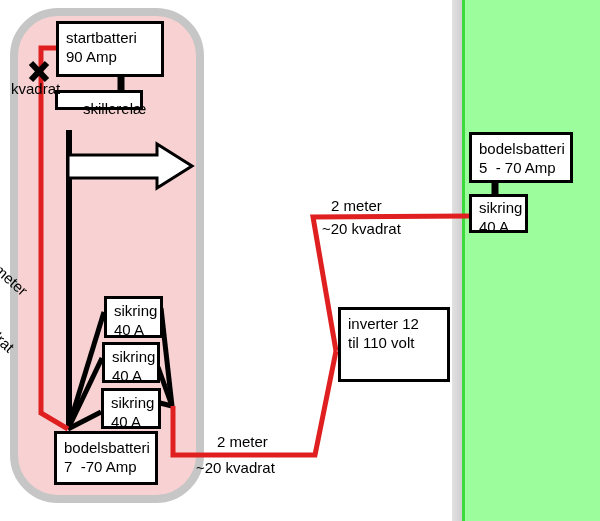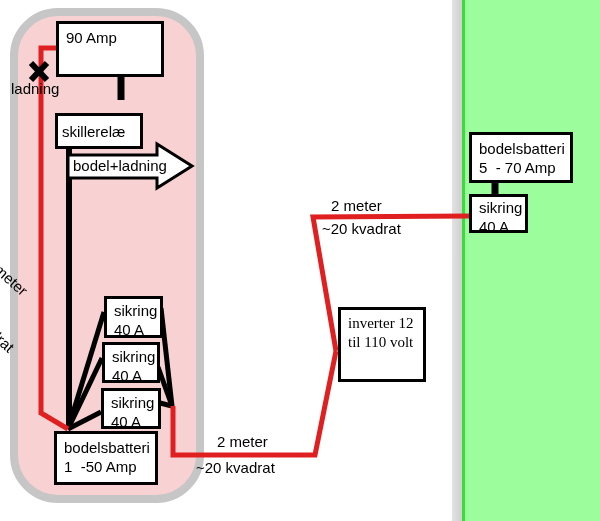--- a/index.html
+++ b/index.html
@@ -68,65 +68,65 @@
 
     <g>
       <line class="wire-black" x1="31" y1="63" x2="47" y2="80" stroke-width="6"></line>
       <line class="wire-black" x1="47" y1="63" x2="31" y2="80" stroke-width="6"></line>
     </g>
 
     <polygon class="arrow-shape" points="68,155 157,155 157,144 192,166 157,188 157,178 68,178"></polygon>
   </svg>
 
   <div class="box" style="left:56px;top:21px;width:108px;height:56px;">
+    <div class="ln">startbatteri</div>
     <div class="ln">90 Amp</div>
   </div>
 
-  <div class="box" style="left:55px;top:113px;width:88px;height:36px;padding-top:6px;padding-left:4px;">
+  <div class="box" style="left:55px;top:90px;width:88px;height:20px;padding-top:6px;padding-left:25px;">
     <div class="ln">skillerelæ</div>
   </div>
 
   <div class="box" style="left:104px;top:296px;width:59px;height:42px;padding-top:2px;">
     <div class="ln">sikring</div>
     <div class="ln">40 A</div>
   </div>
 
   <div class="box" style="left:102px;top:342px;width:58px;height:41px;padding-top:2px;">
     <div class="ln">sikring</div>
     <div class="ln">40 A</div>
   </div>
 
   <div class="box" style="left:101px;top:388px;width:60px;height:41px;padding-top:2px;">
     <div class="ln">sikring</div>
     <div class="ln">40 A</div>
   </div>
 
   <div class="box" style="left:54px;top:431px;width:104px;height:54px;">
     <div class="ln">bodelsbatteri</div>
-    <div class="ln">1  -50 Amp</div>
+    <div class="ln">7  -70 Amp</div>
   </div>
 
-  <div class="box" style="left:338px;top:307px;width:88px;height:75px;font-family:Liberation Serif, serif;">
+  <div class="box" style="left:338px;top:307px;width:112px;height:75px;">
     <div class="ln">inverter 12</div>
     <div class="ln">til 110 volt</div>
   </div>
 
   <div class="box" style="left:469px;top:132px;width:104px;height:51px;">
     <div class="ln">bodelsbatteri</div>
     <div class="ln">5  - 70 Amp</div>
   </div>
 
   <div class="box" style="left:469px;top:194px;width:59px;height:39px;padding-top:1px;">
     <div class="ln">sikring</div>
     <div class="ln">40 A</div>
   </div>
 
-  <div class="lbl" style="left:11px;top:80px;">ladning</div>
+  <div class="lbl" style="left:11px;top:80px;">kvadrat</div>
 
-  <div class="lbl" style="left:73px;top:157px;">bodel+ladning</div>
 
   <div class="lbl rotated" style="left:16px;top:227px;">
     <div>2 meter</div>
     <div>~20 kvadrat</div>
   </div>
 
   <div class="lbl" style="left:331px;top:197px;">2 meter</div>
   <div class="lbl" style="left:322px;top:220px;">~20 kvadrat</div>
 
   <div class="lbl" style="left:217px;top:433px;">2 meter</div>

